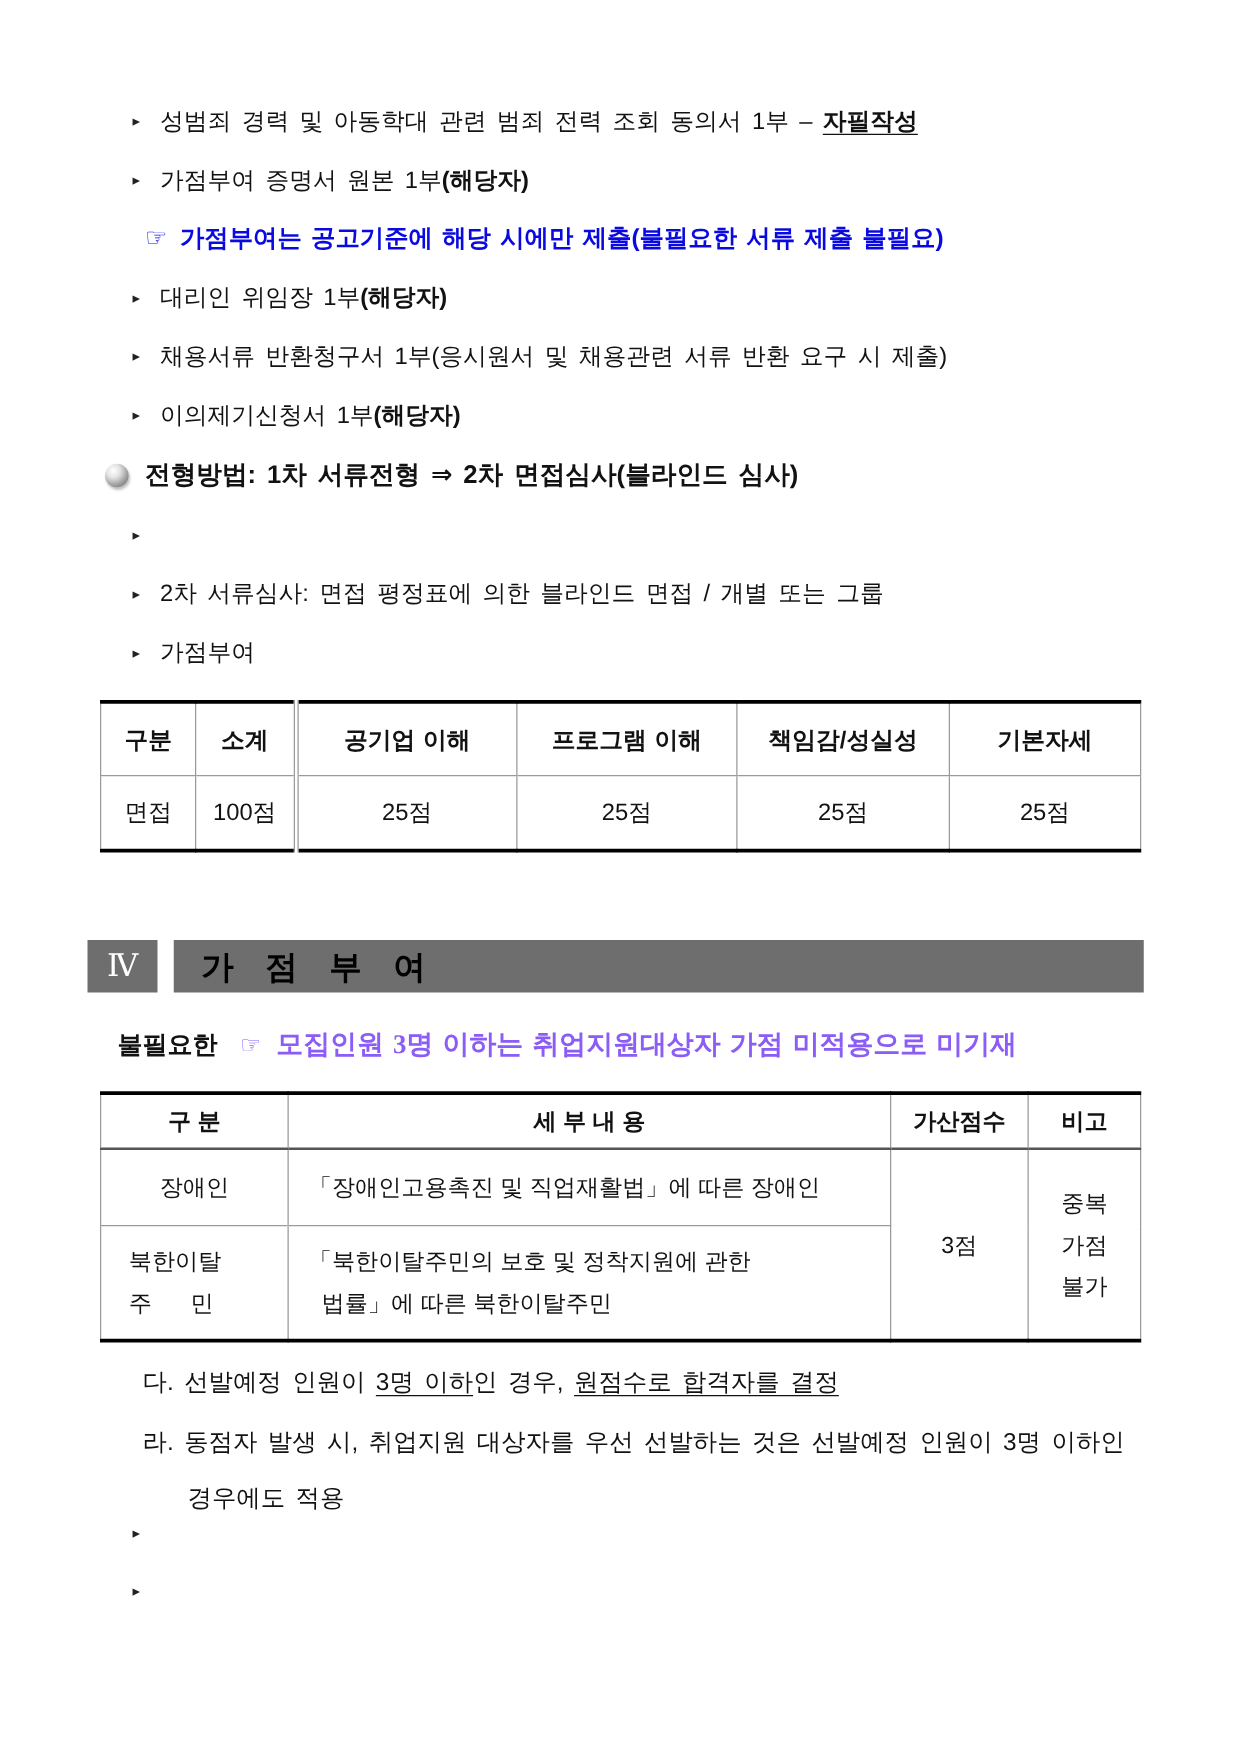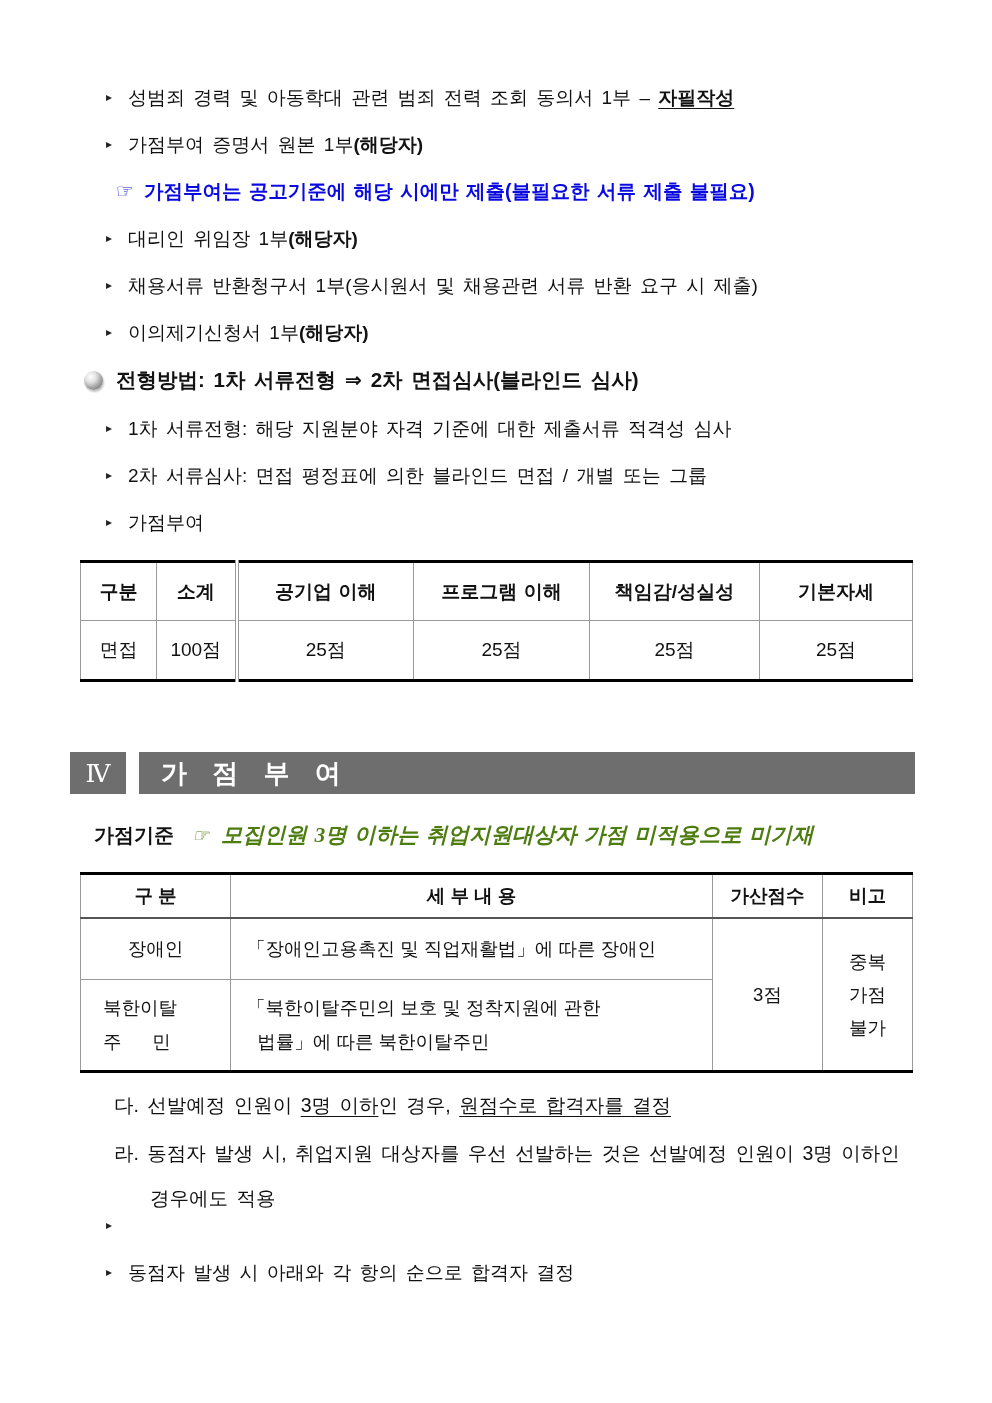--- a/index.html
+++ b/index.html
@@ -75,35 +75,35 @@
 
   
   .secbar { display:flex; margin:70px 0 0 70px; height:42px; }
   .sec-num {
     width:56px; height:42px; background:#6e6e6e;
     color:#ffffff; font-family:"Liberation Serif","DejaVu Serif",serif;
     font-size:25px; display:flex; align-items:center; justify-content:center;
   }
   .sec-title {
     margin-left:13px; width:776px; height:42px; background:#6e6e6e;
-    color:#ffffff; font-weight:bold; font-size:26px; letter-spacing:9px;
+    color:#000000; font-weight:bold; font-size:26px; letter-spacing:9px;
     display:flex; align-items:center; padding-left:22px;
   }
 
   
   .bonus-line {
     margin:27px 30px 0 94px;
     display:flex; align-items:baseline;
     font-size:20px; line-height:28px;
   }
   .bonus-label { font-weight:bold; margin-right:18px; flex:0 0 auto; }
   .bonus-note {
-    color:#4d7c0f; font-weight:bold;
+    color:#8b5cf6; font-weight:bold;
     font-family:"Liberation Serif","DejaVu Serif",serif;
-    font-size:21.5px; word-spacing:2px;font-style:italic;
+    font-size:21.5px; word-spacing:2px;
   }
   .bonus-note .hand { display:inline; margin-right:12px; font-size:19px; }
 
   
   .t2 {
     margin:22px 0 0 80px; width:832px;
     border-top:3px solid #000; border-bottom:3px solid #000;
     border-left:1px solid #9a9a9a; border-right:1px solid #9a9a9a;
     table-layout:fixed;
   }
@@ -164,21 +164,20 @@
       <span><span>이의제기신청서 1부</span><span class="bold">(해당자)</span></span>
     </div>
 
     <div class="hball">
       <span class="sphere"></span>
       <span>전형방법: 1차 서류전형 ⇒ 2차 면접심사(블라인드 심사)</span>
     </div>
 
     <div class="bl">
       <span class="tri">▸</span>
-      <span>1차 서류전형: 해당 지원분야 자격 기준에 대한 제출서류 적격성 심사</span>
     </div>
     <div class="bl">
       <span class="tri">▸</span>
       <span>2차 서류심사: 면접 평정표에 의한 블라인드 면접 / 개별 또는 그룹</span>
     </div>
     <div class="bl">
       <span class="tri">▸</span>
       <span>가점부여</span>
     </div>
 
@@ -210,21 +209,21 @@
       </tr>
     </tbody>
       </table>
 
     <div class="secbar">
       <div class="sec-num">Ⅳ</div>
       <div class="sec-title">가 점 부 여</div>
     </div>
 
     <div class="bonus-line">
-      <span class="bonus-label">가점기준</span>
+      <span class="bonus-label">불필요한</span>
       <span class="bonus-note"><span class="hand">☞</span><span>모집인원 3명 이하는 취업지원대상자 가점 미적용으로 미기재</span></span>
     </div>
 
     <table class="t2">
       <colgroup>
         <col style="width:150px">
           <col style="width:482px">
           <col style="width:110px">
           <col style="width:90px">
       </colgroup>
@@ -259,17 +258,16 @@
       <span>라. </span><span>동점자 발생 시, 취업지원 대상자를 우선 선발하는 것은 선발예정 인원이 3명 이하인</span>
       <span class="cont">경우에도 적용</span>
     </div>
 
 
     <div class="bl" style="word-spacing:1px">
       <span class="tri">▸</span>
     </div>
     <div class="bl">
       <span class="tri">▸</span>
-      <span>동점자 발생 시 아래와 각 항의 순으로 합격자 결정</span>
     </div>
 
   </div>
 </div>
 
 </body></html>

